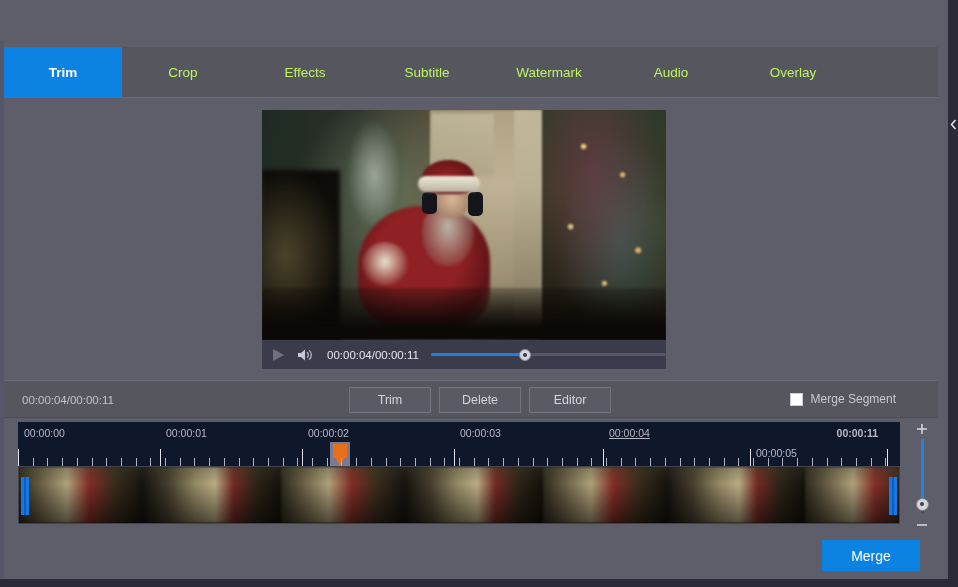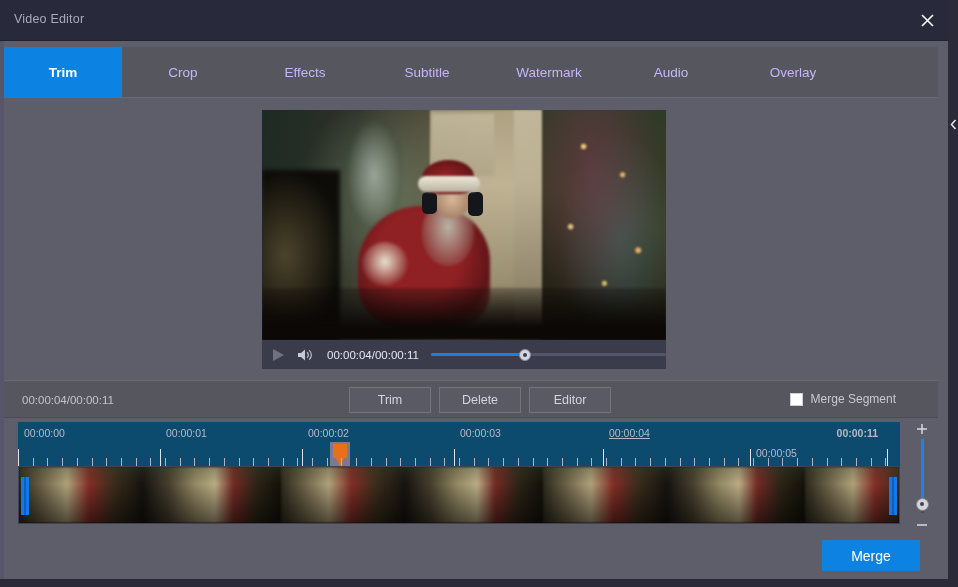--- a/index.html
+++ b/index.html
@@ -78,21 +78,21 @@
     width: 934px; height: 50px;
     background: #56565f;
     display: flex;
   }
   .tab {
     height: 50px;
     display: flex;
     align-items: center;
     justify-content: center;
     font-size: 13.5px;
-    color: #c4b5fd;
+    color: #bef264;
     cursor: pointer;
     user-select: none;
   }
   .tab.active {
     background: #0c83e2;
     color: #ffffff;
     font-weight: bold;
   }
   .tab-w1 { width: 118px; }
   .tab-w  { width: 122px; }
@@ -319,21 +319,21 @@
   .timeline {
     position: absolute;
     left: 4px; top: 418px;
     width: 934px; height: 118px;
     background: #5e5e6b;
   }
   .ruler {
     position: absolute;
     left: 14px; top: 4px;
     width: 882px; height: 44px;
-    background: #0c4a6e;
+    background: #0f172a;
     overflow: hidden;
   }
   .rtick {
     position: absolute;
     bottom: 0;
     width: 1px;
     background: #c8c8d2;
   }
   .rtick.major { height: 17px; background: #e2e2ea; }
   .rtick.minor { height: 8px;  background: #b4b4c0; }
@@ -481,28 +481,20 @@
     font-size: 14px;
     font-family: "Liberation Sans", sans-serif;
     cursor: pointer;
   }
 </style>
 </head>
 <body>
 
 <div id="app">
 
-  <div class="titlebar">
-    <div class="titlebar-text">Video Editor</div>
-    <div class="close-btn">
-      <svg width="13" height="13" viewBox="0 0 13 13">
-        <path d="M1 1 L12 12 M12 1 L1 12" stroke="#ffffff" stroke-width="1.6" fill="none"></path>
-      </svg>
-    </div>
-  </div>
 
   <div class="left-edge"></div>
 
   <div class="tabbar">
     <div class="tab tab-w1 active">
       <span>Trim</span>
     </div>
     <div class="tab tab-w">
       <span>Crop</span>
     </div>

